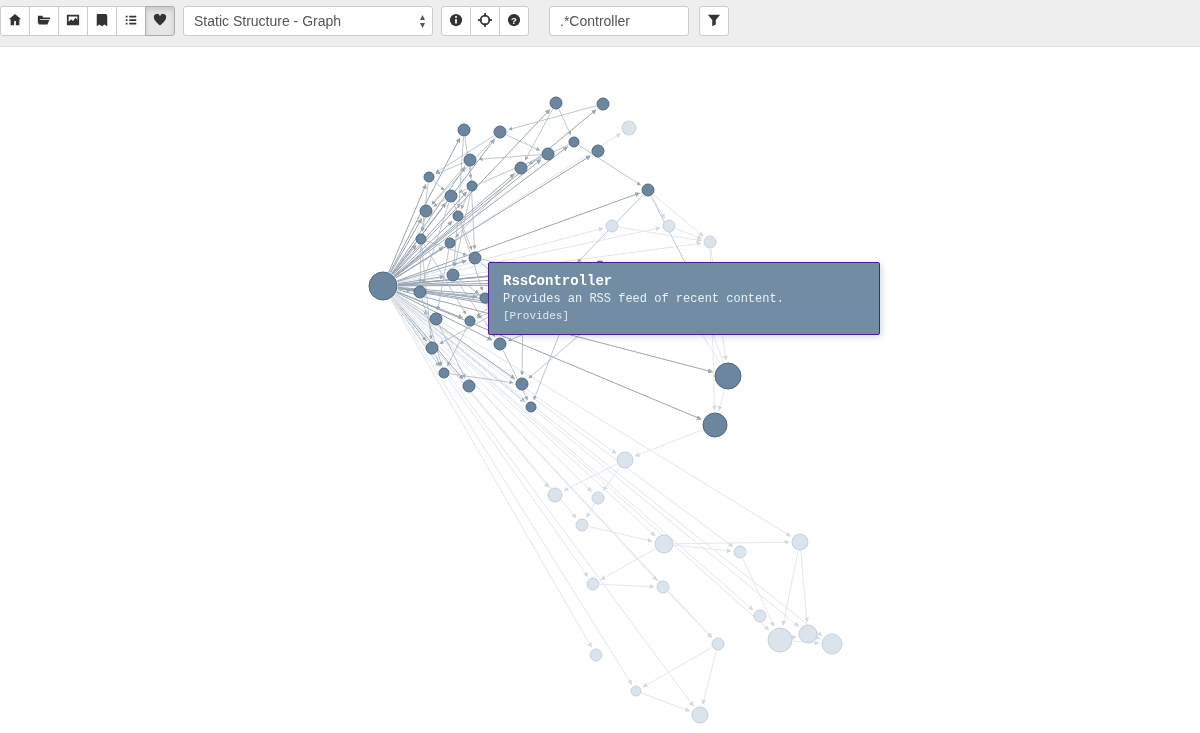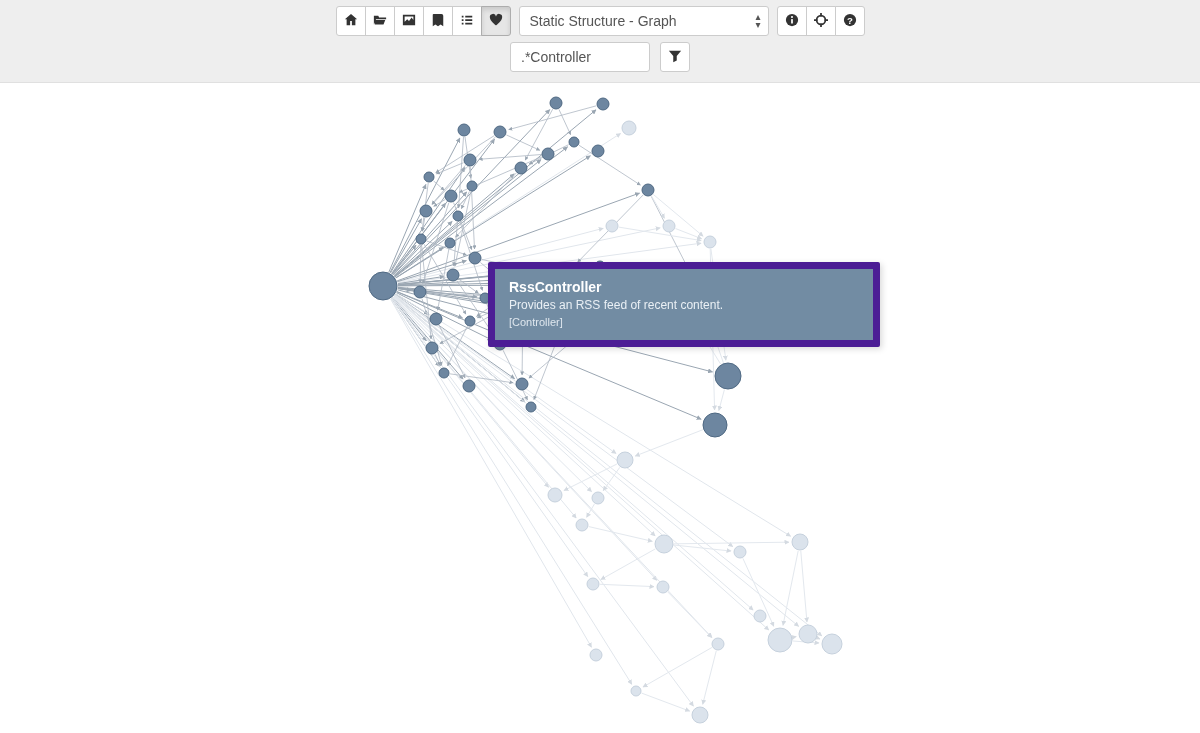--- a/index.html
+++ b/index.html
@@ -11,23 +11,23 @@
     width: 1200px;
     height: 733px;
     overflow: hidden;
     position: relative;
   }
   .toolbar {
     width: 100%;
     background: #eeeeee;
     padding: 6px 0 10px 0;
     display: flex;
-    flex-direction: column;
+    flex-direction: row;
     align-items: center;
-    gap: 6px;
+    gap: 20px;
     border-bottom: 1px solid #e0e0e0;
   }
   .toolbar-row {
     display: flex;
     align-items: center;
     gap: 4px;
   }
   .btn {
     display: inline-flex;
     align-items: center;
@@ -99,21 +99,22 @@
   .tooltip {
     position: absolute;
     left: 488px; top: 184px;
     width: 392px;
     background: #728ca3;
     color: #fff;
     border-radius: 2px;
     padding: 10px 14px 12px 14px;
     box-shadow: 2px 2px 6px rgba(0,0,0,0.15);
     font-size: 13px;
-    border: 7px solid #4c1d95;
+    border: 1px solid #4c1d95;
+    font-family: Liberation Mono, monospace;
   }
   .tooltip h4 {
     font-size: 14px;
     font-weight: bold;
     margin-bottom: 3px;
   }
   .tooltip .desc { font-size: 12px; margin-bottom: 4px; color:#eaf0f5;}
   .tooltip .tag  { font-size: 11px; color:#dfe7ee;}
 </style>
 </head>
@@ -439,15 +440,15 @@
         <circle cx="718" cy="566" r="6" fill="#dbe3ec" stroke="#c6d1dd" stroke-width="1"></circle>
         <circle cx="636" cy="613" r="5" fill="#dbe3ec" stroke="#c6d1dd" stroke-width="1"></circle>
         <circle cx="700" cy="637" r="8" fill="#dbe3ec" stroke="#c6d1dd" stroke-width="1"></circle>
         <circle cx="596" cy="577" r="6" fill="#dbe3ec" stroke="#c6d1dd" stroke-width="1"></circle>
       </g>
   </svg>
 
   <div class="tooltip">
     <h4>RssController</h4>
     <div class="desc">Provides an RSS feed of recent content.</div>
-    <div class="tag">[Controller]</div>
+    <div class="tag">[Provides]</div>
   </div>
 </div>
 
 </body></html>

